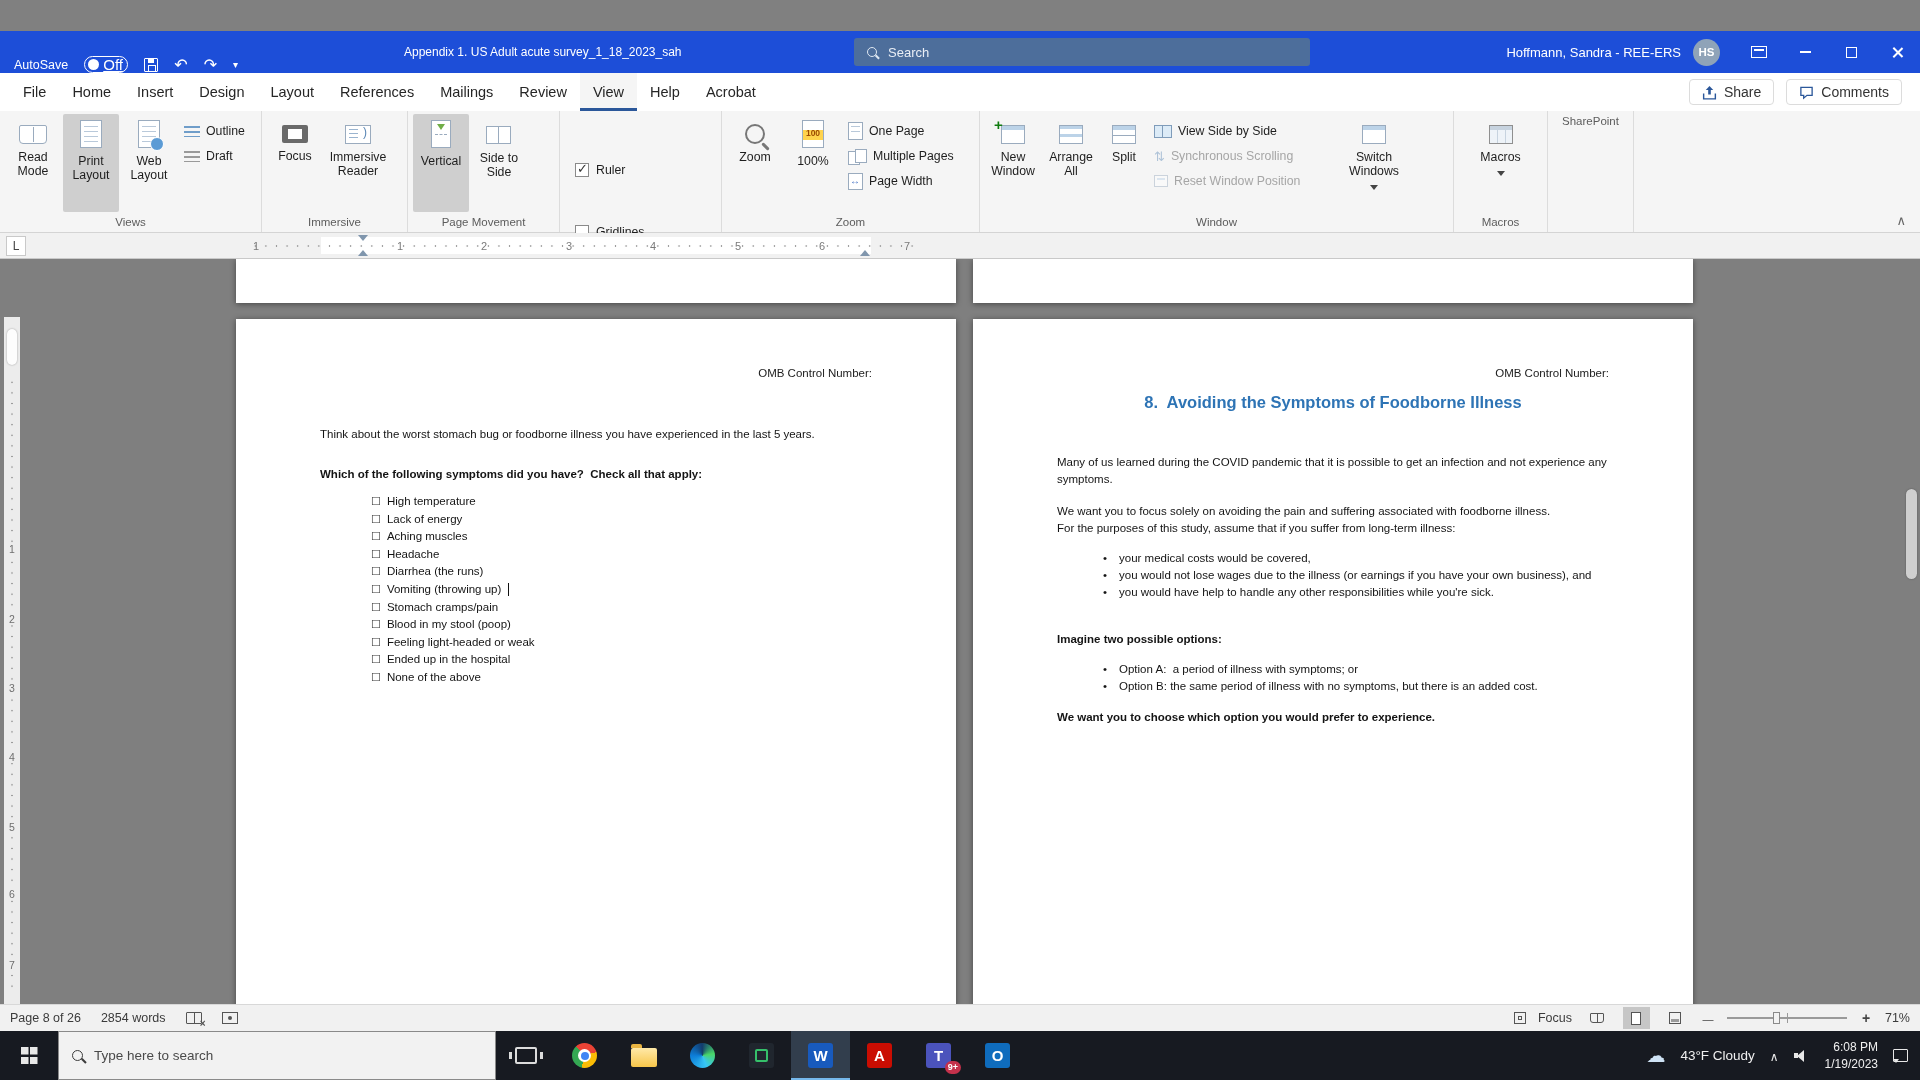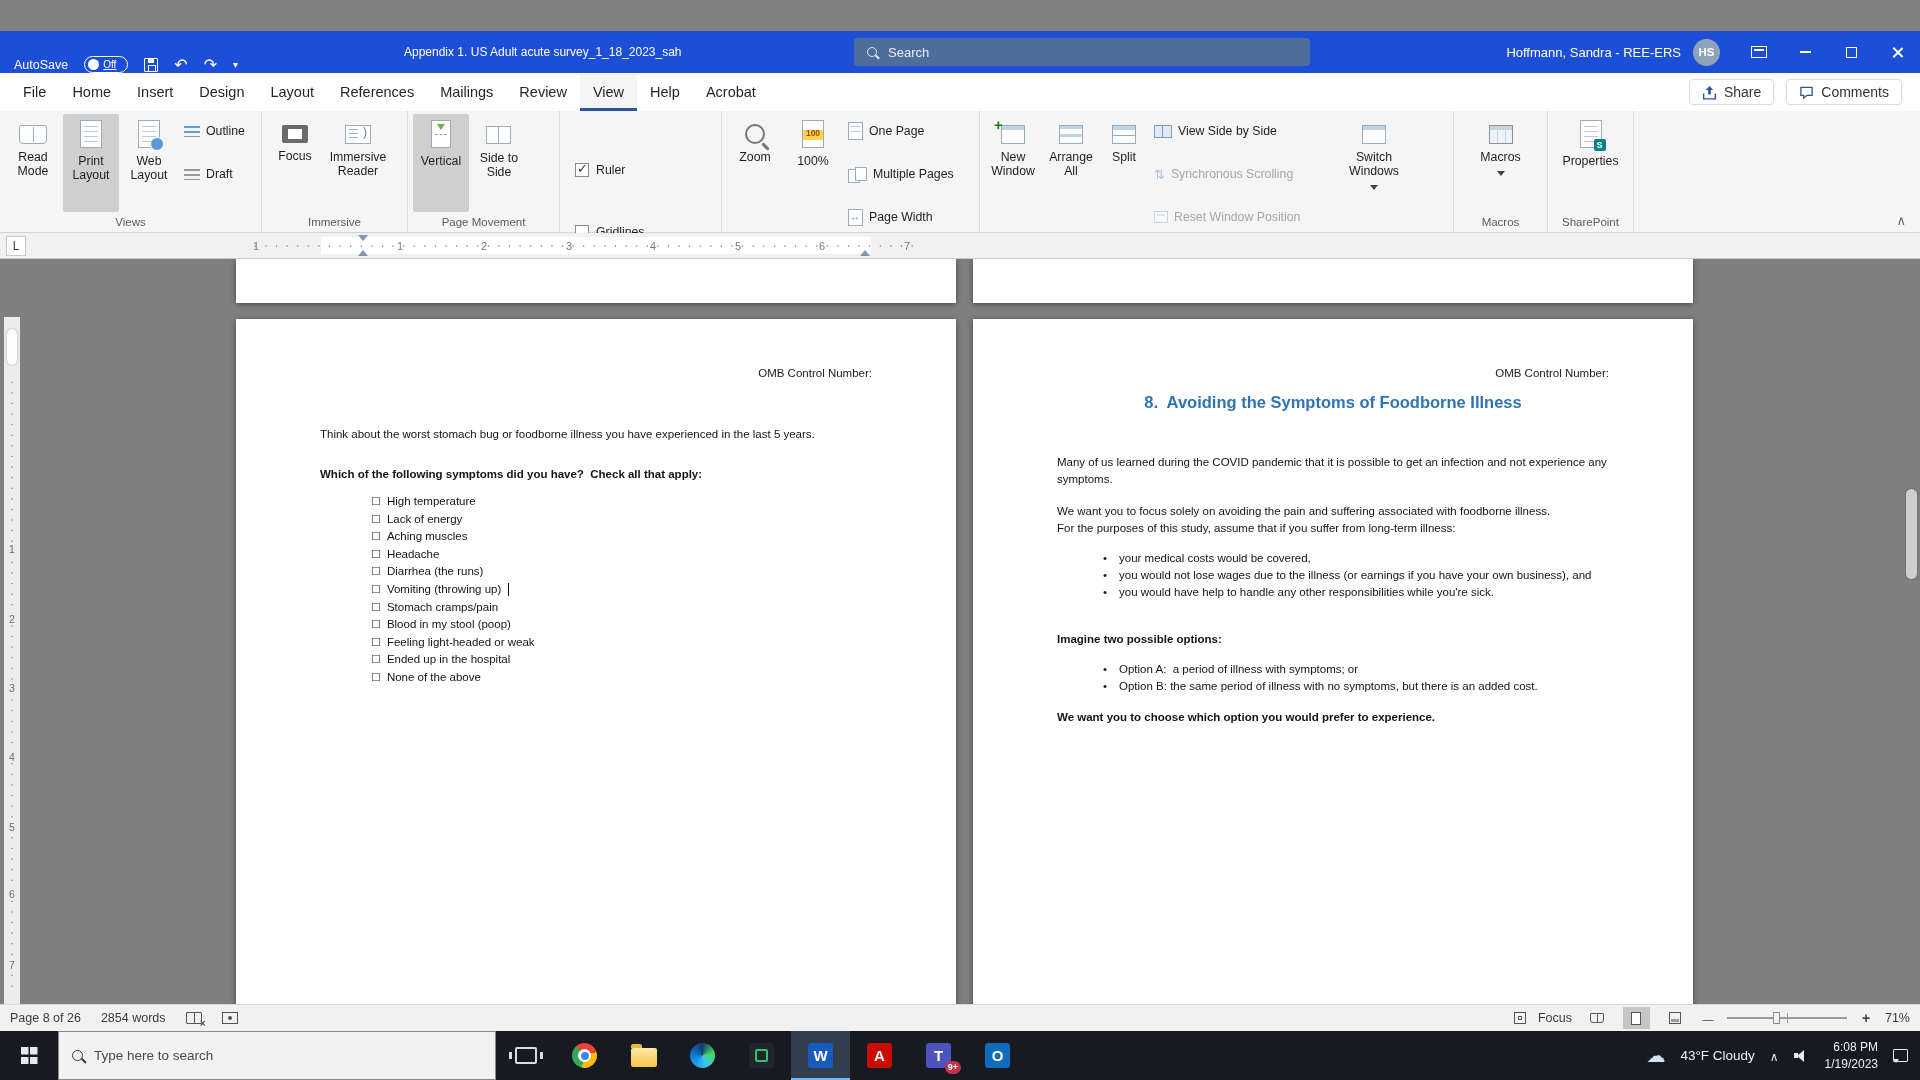--- a/index.html
+++ b/index.html
@@ -6,21 +6,21 @@
   html,body { width:1920px; height:1080px; overflow:hidden; }
   body { font-family:"Liberation Sans", sans-serif; background:#444; }
   .screen { position:relative; width:1920px; height:1080px; display:flex; flex-direction:column; background:#808080; overflow:hidden; }
 
   
   .titlebar { height:42px; background:#1d4ed8; color:#fff; display:flex; align-items:flex-end; flex:none; position:relative; padding-left:14px;margin-top:31px; }
   .qat { display:flex; align-items:center; gap:16px; }
   .as-label { font-size:12.5px; }
   .as-pill { width:44px; height:17px; border:1px solid #fff; border-radius:9px; display:flex; align-items:center; gap:4px; padding:0 3px; cursor:pointer; }
   .knob { width:11px; height:11px; border-radius:50%; background:#fff; flex:none; }
-  .as-state { font-size:10px; color:#fff;text-decoration:underline; }
+  .as-state { font-size:15px; color:#fff;text-decoration:underline; }
   .t-save { width:14px; height:14px; border:1.5px solid #fff; border-radius:1px; position:relative; }
   .t-save::before { content:""; position:absolute; top:0; left:3px; width:6px; height:4px; background:#fff; }
   .t-save::after { content:""; position:absolute; bottom:0; left:3px; width:6px; height:5px; border:1px solid #fff; border-bottom:none; }
   .t-glyph { font-size:16px; line-height:1; color:#fff; }
   .t-undo::before { content:"↶"; }
   .t-redo::before { content:"↷"; }
   .t-car { font-size:10px; color:#fff; }
   .t-car::before { content:"▾"; }
   .tb-title { position:absolute; left:404px; top:0; height:42px; display:flex; align-items:center; font-size:12px; color:#fff; max-width:430px; white-space:nowrap; overflow:hidden; }
   .tb-find { position:absolute; left:854px; top:7px; width:456px; height:28px; background:#4d6e9b; border-radius:3px; display:flex; align-items:center; gap:11px; padding:0 13px; color:#e9eef5; font-size:13px; cursor:text; }
@@ -46,21 +46,21 @@
   .m-btn { display:flex; align-items:center; gap:7px; font-size:14px; color:#333; border:1px solid #dcdcdc; border-radius:4px; padding:4px 12px; cursor:pointer; background:#fff; }
 
   
   .ribbon { height:122px; background:#f5f5f5; display:flex; flex:none; border-bottom:1px solid #d4d4d4; position:relative; }
   .rb-group { display:flex; flex-direction:column; border-right:1px solid #dcdcdc; flex:none; }
   .rb-body { flex:1; display:flex; align-items:stretch; padding:3px 5px 0; gap:2px; }
   .rb-label { height:20px; line-height:20px; font-size:11.5px; color:#5c5c5c; text-align:center; }
   .bigbtn { display:flex; flex-direction:column; align-items:center; padding:6px 4px 2px; gap:6px; width:56px; font-size:12.3px; color:#1e1e1e; text-align:center; line-height:1.15; cursor:pointer; border-radius:2px; }
   .bigbtn.wide { width:66px; }
   .bigbtn.sel { background:#cfcfcf; }
-  .rb-col { display:flex; flex-direction:column; gap:21px; padding-top:6px; }
+  .rb-col { display:flex; flex-direction:column; gap:3px; padding-top:6px; }
   .smallbtn { display:flex; align-items:center; gap:6px; font-size:12.3px; color:#1e1e1e; height:22px; padding:0 5px; cursor:pointer; white-space:nowrap; }
   .smallbtn.dis { color:#a6a6a6; cursor:default; }
   .smallbtn.dis .icn { opacity:.45; }
   .rb-checks { display:flex; flex-direction:column; justify-content:flex-start; gap:7px; padding:8px 10px; }
   .chkrow { display:flex; align-items:center; gap:7px; font-size:12.3px; color:#1e1e1e; cursor:pointer;margin-top:41px; }
   .chkbx { width:14px; height:14px; border:1px solid #8a8a8a; background:#fff; position:relative; flex:none; }
   .chkbx.on::after { content:"✓"; position:absolute; top:-3px; left:1px; font-size:13px; color:#333; }
   .dd { width:0; height:0; border:4px solid transparent; border-top:5px solid #444; display:inline-block; margin-top:1px; }
   .collapse-rb { position:absolute; right:14px; bottom:4px; font-size:13px; color:#666; cursor:pointer; }
   .collapse-rb::before { content:"∧"; }
@@ -434,26 +434,20 @@
         <div class="bigbtn">
           <span class="icn i-macros"></span>
           <span>Macros</span>
           <span class="dd"></span>
         </div>
       </div>
       <div class="rb-label">Macros</div>
     </div>
 
     <div class="rb-group" style="width:86px">
-      <div class="rb-body" style="justify-content:center">
-        <div class="bigbtn">
-          <span class="icn i-doc i-props"></span>
-          <span>Properties</span>
-        </div>
-      </div>
       <div class="rb-label">SharePoint</div>
     </div>
 
     <span class="collapse-rb"></span>
   </section>
 
   <div class="ruler-row">
     <div class="tabsel">
         <span>L</span>
       </div>

